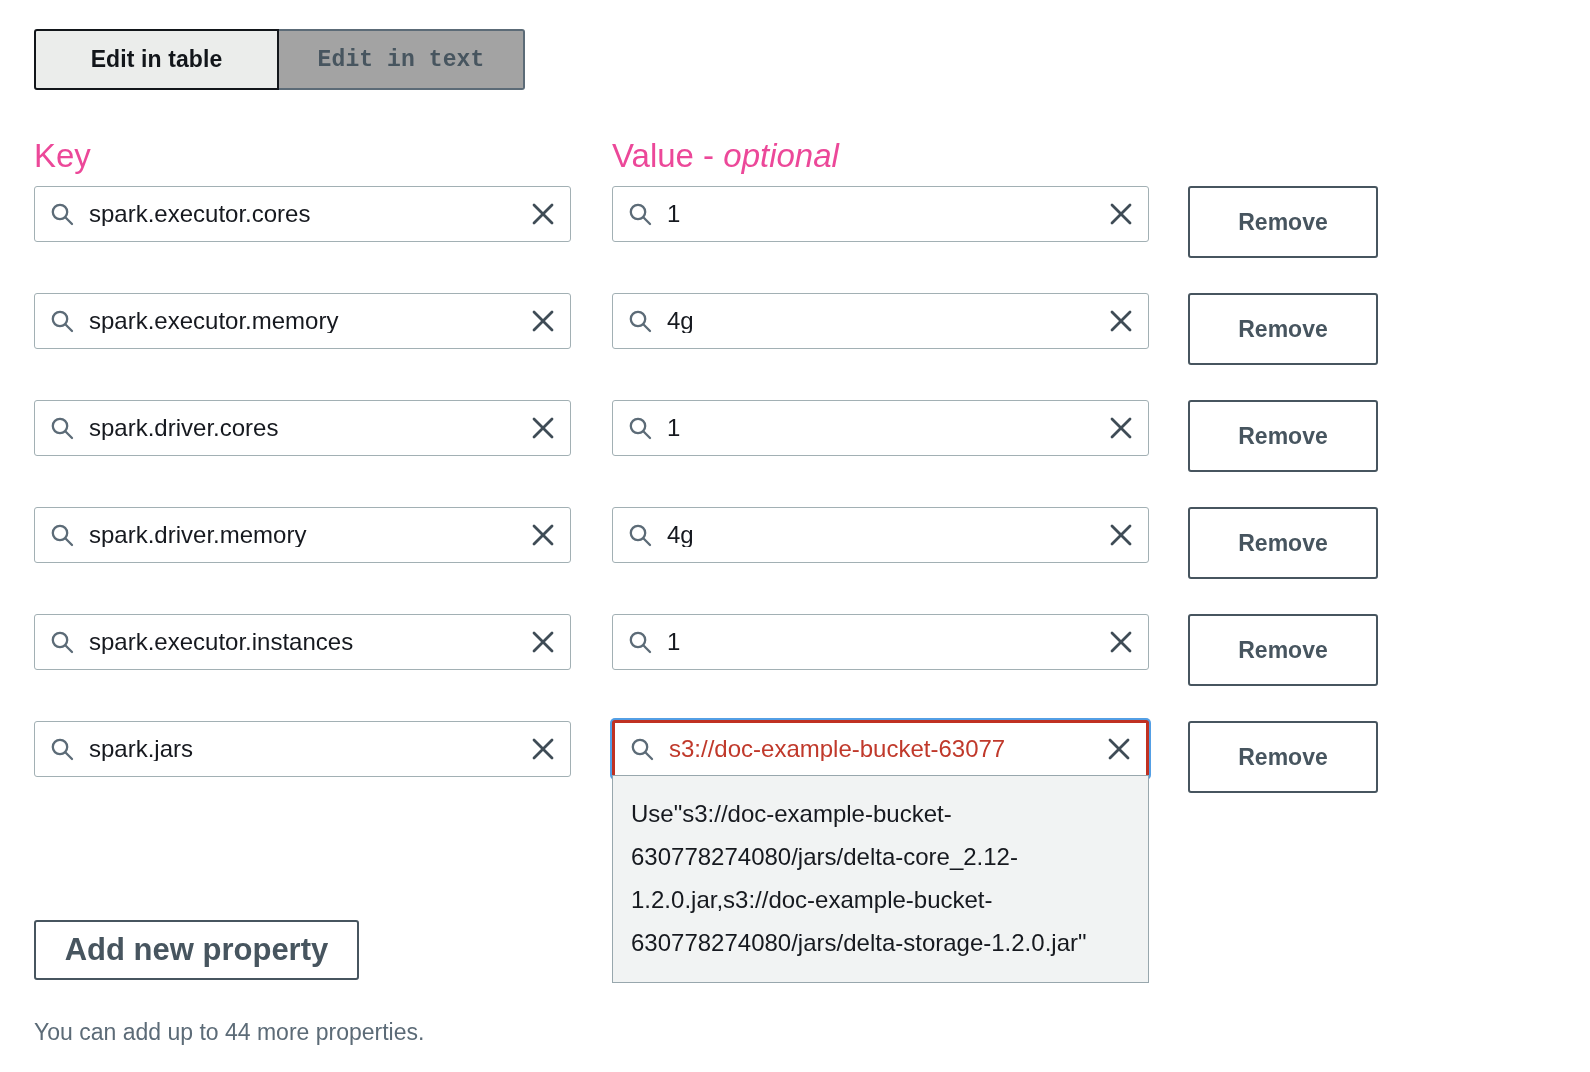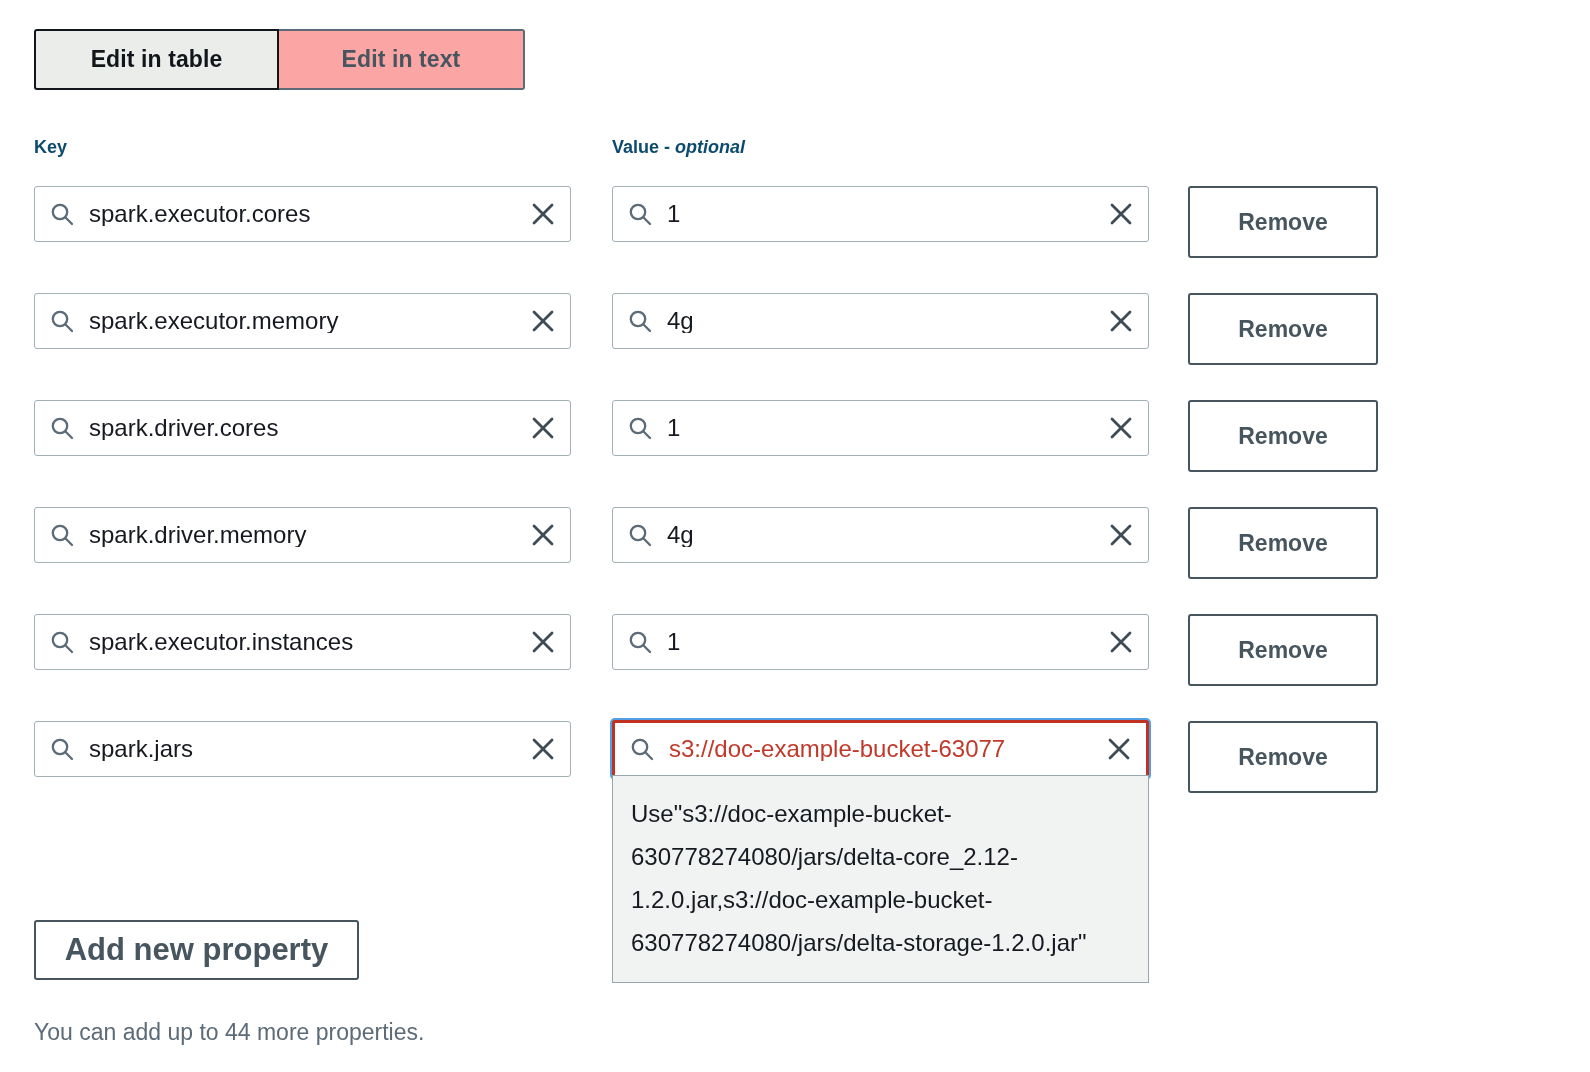--- a/index.html
+++ b/index.html
@@ -22,29 +22,30 @@
     font-size: 23px; font-weight: bold; letter-spacing: .1px;
     padding: 16px 28px; cursor: pointer; background: #ffffff;
     white-space: nowrap;
   }
   .seg-btn.selected {
     background: #ebedeb; color: #12161a;
     border: 2px solid #12161a; border-radius: 3px 0 0 3px;
     min-width: 245px;
   }
   .seg-btn.unselected {
-    background: #fca5a5; color: #47555f;
+    background: #a3a3a3; color: #47555f;
     border: 2px solid #5c6b77; border-left: none;
     border-radius: 0 3px 3px 0;
     min-width: 246px;
+    font-family: Liberation Mono, monospace;
   }
 
   
   .col-head {
-    position: absolute; font-size: 18px; color: #0c4a6e; font-weight: 700;
+    position: absolute; font-size: 33px; color: #ec4899; font-weight: 400;
   }
   .col-head.key { left: 34px; top: 137px; }
   .col-head.value { left: 612px; top: 137px; }
   .col-head .opt { font-style: italic; }
 
   
   .rows { position: absolute; left: 0; top: 186px; width: 1590px; }
   .row {
     position: relative; height: 107px;
   }

